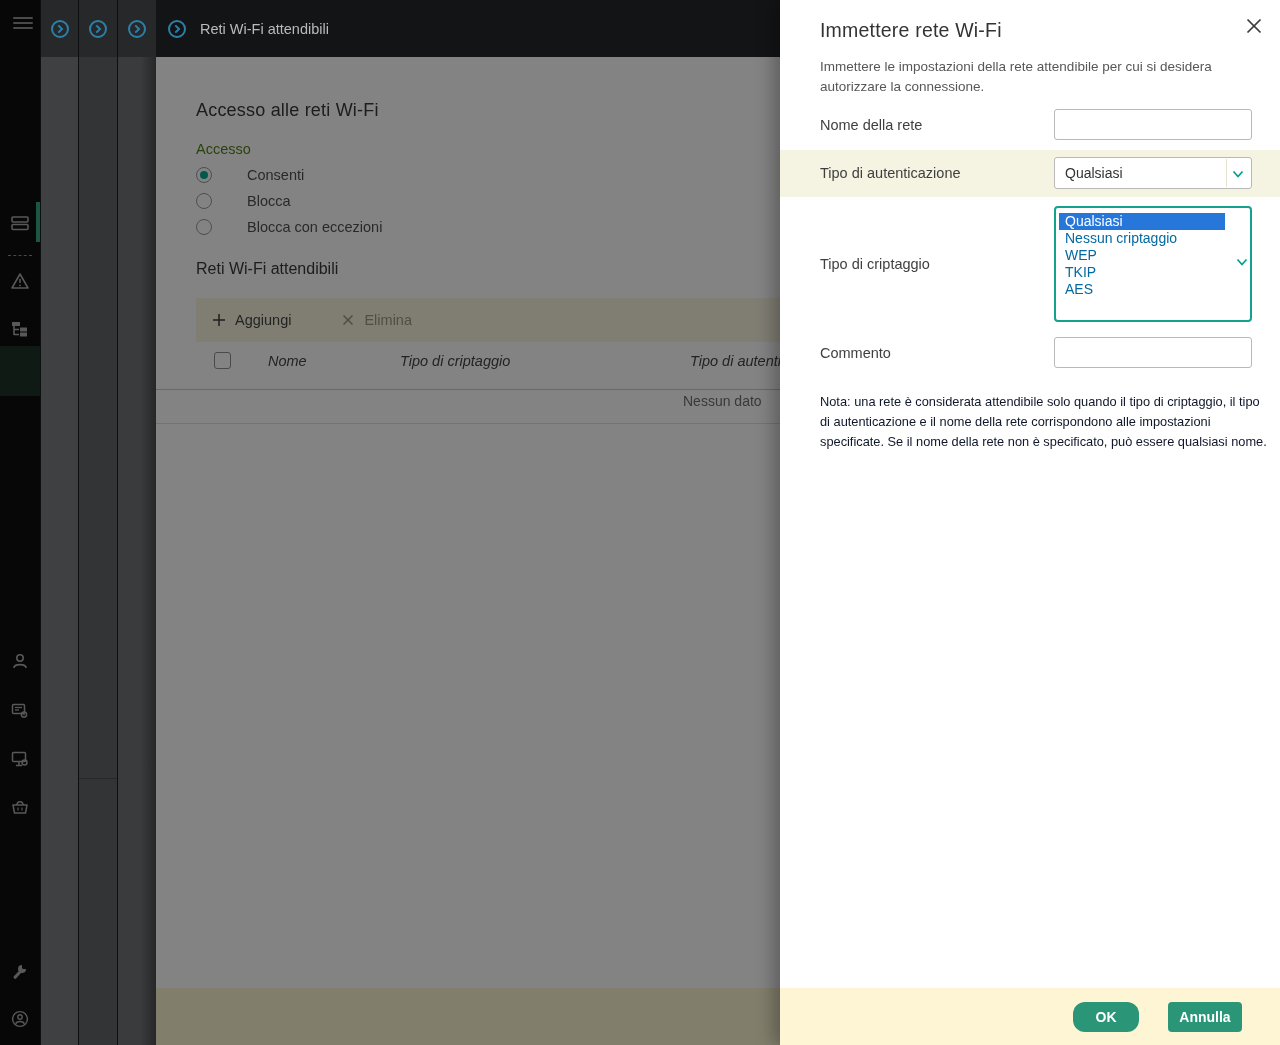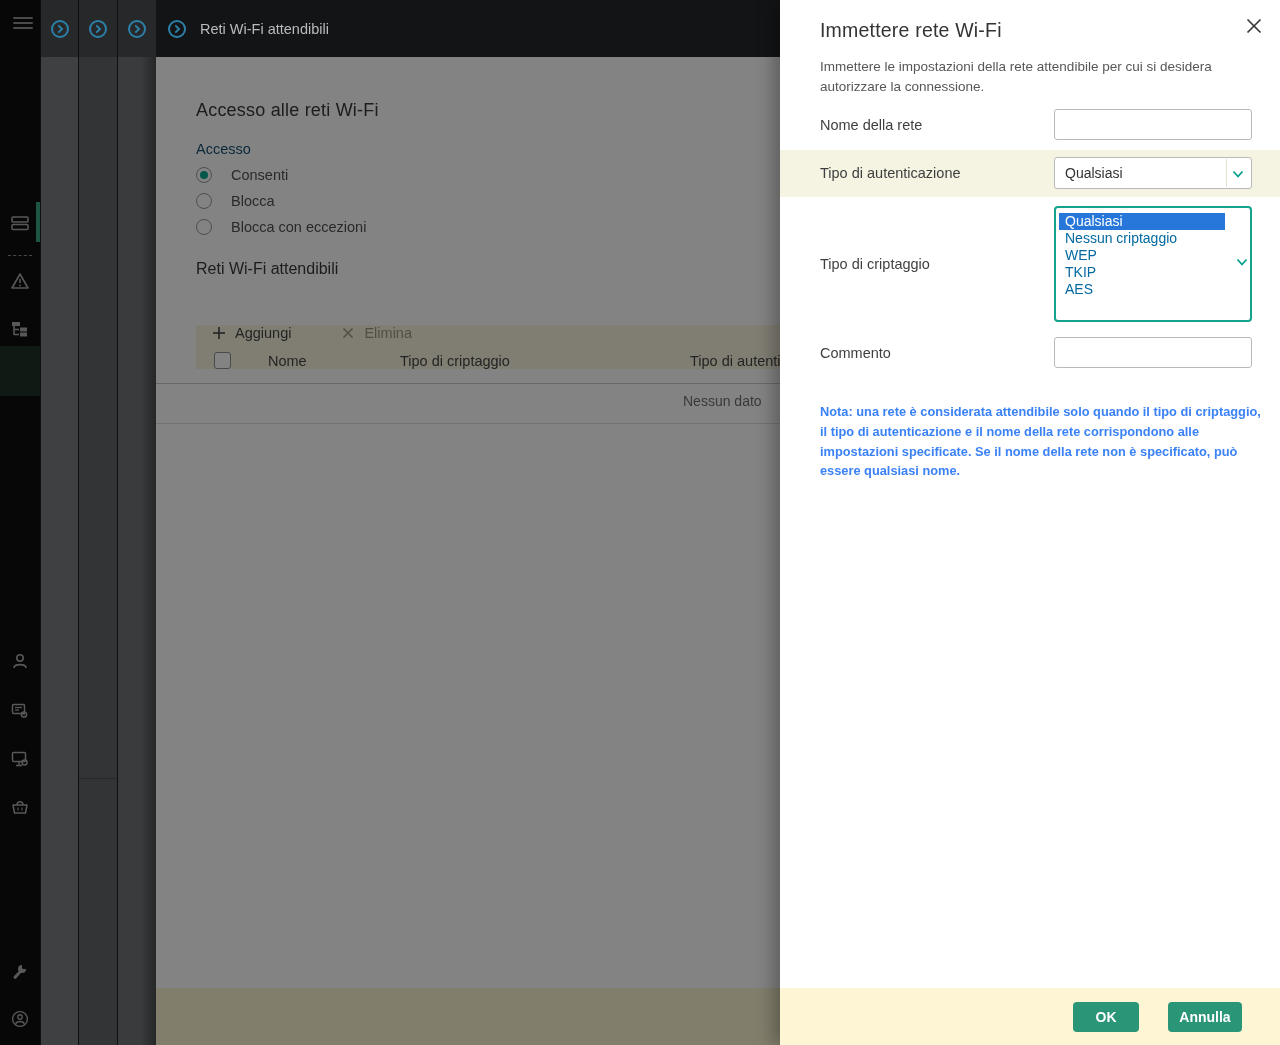--- a/index.html
+++ b/index.html
@@ -34,34 +34,34 @@
   
   .topbar { position:absolute; left:156px; top:0; width:624px; height:57px; background:#121416;
     display:flex; align-items:center; z-index:2; }
   .topbar .circ-ico { margin-left:11px; }
   .topbar-title { margin-left:13px; color:#b9babc; font-size:14.5px; }
 
   
   .content { position:absolute; left:156px; top:57px; width:624px; height:988px; background:#ffffff;
     overflow:hidden; z-index:1; }
   .h1 { position:absolute; left:40px; top:43px; font-size:18px; color:#333; letter-spacing:.2px; }
-  .lbl-access { position:absolute; left:40px; top:84px; font-size:14.5px; color:#0c4a6e; }
-  .radio-row { position:absolute; left:40px; height:18px; display:flex; align-items:center; cursor:pointer; }
+  .lbl-access { position:absolute; left:40px; top:84px; font-size:14.5px; color:#4d7c0f; }
+  .radio-row { position:absolute; left:40px; height:18px; display:flex; align-items:center; cursor:pointer;gap:16px; }
   .radio { width:16px; height:16px; border-radius:50%; border:1px solid #8f9697; background:#fff; position:relative; }
   .radio.sel::after { content:""; position:absolute; left:3px; top:3px; width:8px; height:8px;
     border-radius:50%; background:#00a88e; }
   .radio-lbl { margin-left:19px; font-size:14.5px; color:#4b4b4b; }
   .h2 { position:absolute; left:40px; top:203px; font-size:16px; color:#333; font-weight:500; }
   .toolbar { position:absolute; left:40px; top:241px; width:671px; height:44px; background:#f8f5de;
-    display:flex; align-items:flex-start;margin-top:27px; }
+    display:flex; align-items:center; }
   .tb-btn { display:flex; align-items:center; font-size:14.5px; cursor:pointer; }
   .tb-add { margin-left:16px; color:#3f3f3f; }
   .tb-del { margin-left:50px; color:#9a9680; cursor:default; }
   .tb-btn svg { width:14px; height:14px; margin-right:9px; display:block; }
-  .thead { position:absolute; left:0; top:285px; width:624px; height:42px; border-bottom:1px solid #c8c8c8; }
+  .thead { position:absolute; left:0; top:285px; width:624px; height:48px; border-bottom:1px solid #c8c8c8;font-style:italic; }
   .checkbox { position:absolute; left:58px; top:10px; width:17px; height:17px; border:1px solid #8c8c8c;
     border-radius:3px; background:#fff; cursor:pointer; }
   .th { position:absolute; top:11px; font-size:14.5px; color:#3e3e3e; white-space:nowrap; }
   .th-name { left:112px; } .th-enc { left:244px; } .th-auth { left:534px; }
   .trow { position:absolute; left:0; top:323px; width:624px; height:44px; border-bottom:1px solid #dedede; }
   .empty-txt { position:absolute; left:527px; top:13px; font-size:14px; color:#6b6b6b; white-space:nowrap; }
   .page-footer { position:absolute; left:0; top:931px; width:624px; height:57px; background:#fcf4d0; }
   .dim { position:absolute; inset:0; background:rgba(8,8,8,.5); z-index:5; }
 
   
@@ -83,26 +83,26 @@
   .selectbox .divline { position:absolute; right:24px; top:1px; bottom:1px; border-left:1px solid #e5e2d0; }
   .chev { position:absolute; color:#00a08a; }
   .chev svg { width:12px; height:9px; display:block; }
   .selectbox .chev { right:7px; top:12px; }
   .listbox { position:absolute; left:274px; top:206px; width:198px; height:116px; background:#fff;
     border:2px solid #14a28c; border-radius:4px; padding-top:5px; overflow:hidden; }
   .opt { height:17px; line-height:17px; font-size:14px; color:#0369a1; padding-left:6px; margin-left:3px;
     width:166px; white-space:nowrap; cursor:pointer; }
   .opt.sel { background:#2677d9; color:#fff; }
   .lb-chev { left:456px; top:258px; }
-  .panel-note { position:absolute; left:40px; top:402px; width:448px; font-size:12.8px; line-height:1.55;
-    color:#3b82f6;font-weight:bold; }
+  .panel-note { position:absolute; left:40px; top:392px; width:448px; font-size:12.8px; line-height:1.55;
+    color:#0f172a; }
   .panel-footer { position:absolute; left:0; top:988px; width:500px; height:57px; background:#fdf5d3; }
   .btn { position:absolute; top:14px; height:30px; border:none; border-radius:4px; background:#2a9577;
     color:#fff; font-size:14px; font-weight:bold; cursor:pointer; font-family:"Liberation Sans", sans-serif; }
-  .btn-ok { left:293px; width:66px; }
+  .btn-ok { left:293px; width:66px;border-radius:12px; }
   .btn-cancel { left:388px; width:74px; }
 </style>
 </head>
 <body>
 
 <div class="app">
 
   <aside class="sidebar">
     <div class="hamburger">
         <span></span>

